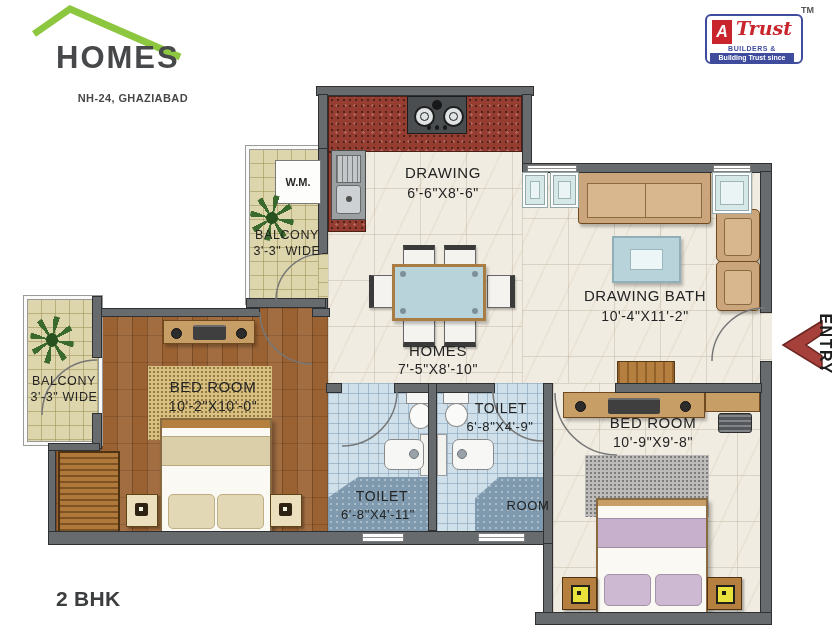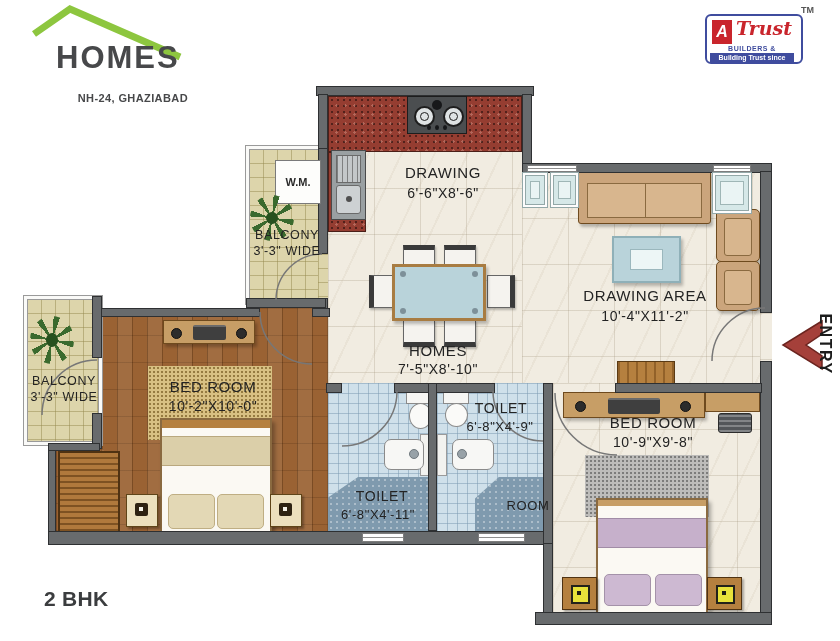--- a/index.html
+++ b/index.html
@@ -334,21 +334,21 @@
       <path d="M 97 360 A 55 55 0 0 0 42 415"></path>
       <path d="M 322 254 A 46 46 0 0 0 276 300"></path>
     </g>
     <path d="M 822 321 L 783 345 L 822 369 L 822 356 L 806 345 L 822 334 Z" fill="#a5403a" stroke="#6b241f" stroke-width="1.5"></path>
   </svg>
   <div class="entry-text" style="left:780px;top:335px;">ENTRY</div>
 
   <div class="label fs15" style="left:383px;top:165px;width:120px;">DRAWING</div>
   <div class="label fs14" style="left:383px;top:186px;width:120px;">6'-6"X8'-6"</div>
 
-  <div class="label fs15" style="left:555px;top:288px;width:180px;">DRAWING AREA</div>
+  <div class="label fs15" style="left:555px;top:288px;width:180px;">DRAWING BATH</div>
   <div class="label fs14" style="left:565px;top:309px;width:160px;">10'-4"X11'-2"</div>
 
   <div class="label fs15" style="left:388px;top:343px;width:100px;">HOMES</div>
   <div class="label fs14" style="left:378px;top:362px;width:120px;">7'-5"X8'-10"</div>
 
   <div class="label fs15" style="left:148px;top:379px;width:130px;">BED ROOM</div>
   <div class="label fs14" style="left:145px;top:399px;width:136px;">10'-2"X10'-0"</div>
 
   <div class="label fs15" style="left:593px;top:415px;width:120px;">BED ROOM</div>
   <div class="label fs14" style="left:590px;top:435px;width:126px;">10'-9"X9'-8"</div>
@@ -360,15 +360,15 @@
   <div class="label fs13" style="left:448px;top:420px;width:104px;">6'-8"X4'-9"</div>
 
   <div class="label fs13" style="left:496px;top:499px;width:64px;">ROOM</div>
 
   <div class="label fs12" style="left:250px;top:229px;width:74px;">BALCONY</div>
   <div class="label fs12" style="left:246px;top:245px;width:82px;">3'-3" WIDE</div>
 
   <div class="label fs12" style="left:27px;top:375px;width:74px;">BALCONY</div>
   <div class="label fs12" style="left:23px;top:391px;width:82px;">3'-3" WIDE</div>
 
-  <div class="footer-line" style="left:44px;top:587px;">2 BHK</div>
+  <div class="footer-line" style="left:56px;top:587px;">2 BHK</div>
 
 </div>
 
 </body></html>

